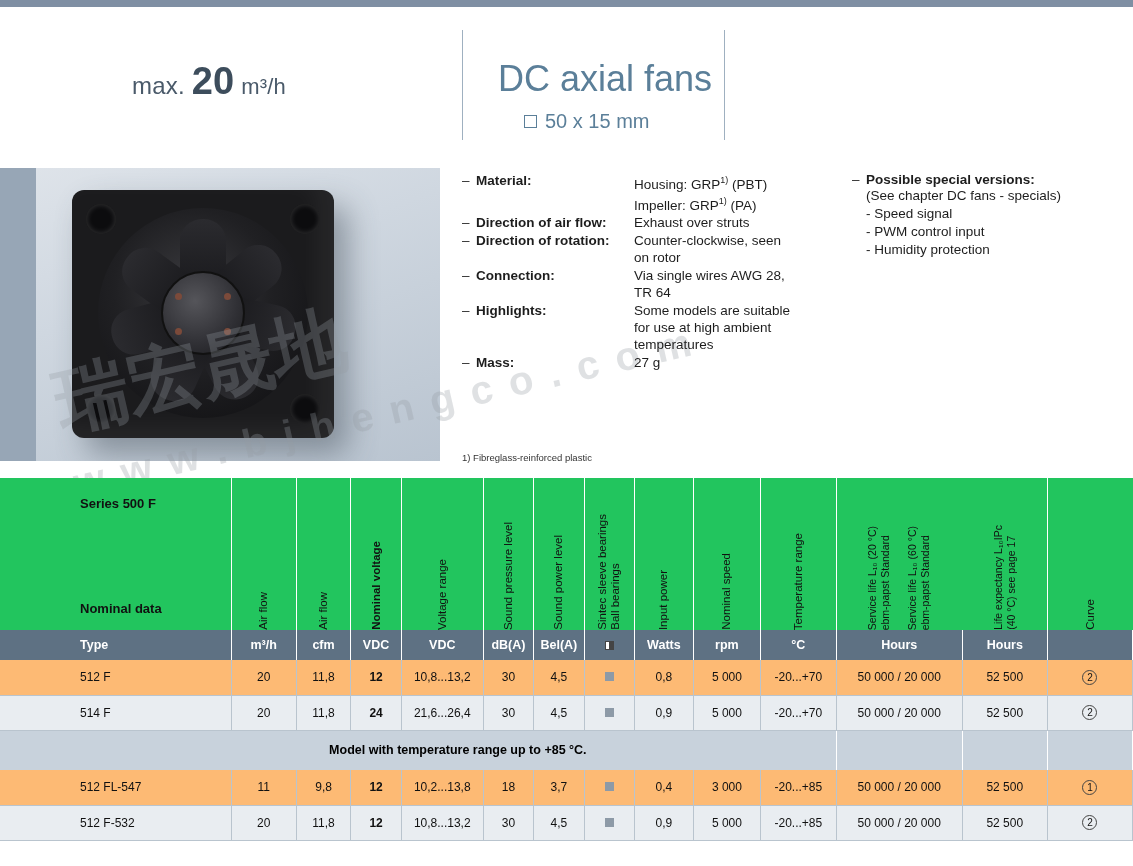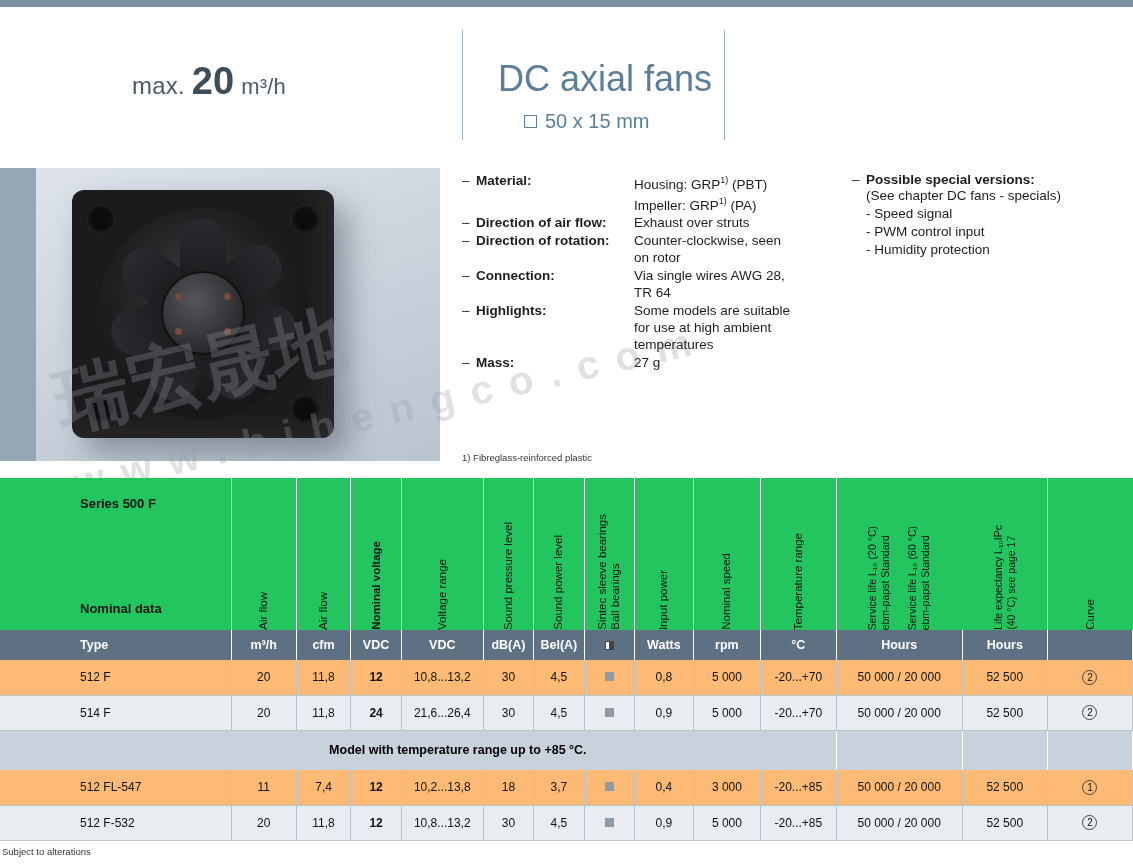--- a/index.html
+++ b/index.html
@@ -527,21 +527,21 @@
       <tr class="note-row">
         <td colspan="11">Model with temperature range up to +85 °C.</td>
         <td></td>
         <td></td>
         <td></td>
       </tr>
 
       <tr class="data-row white">
         <td class="left">512 FL-547</td>
         <td>11</td>
-        <td>7,4</td>
+        <td>9,8</td>
         <td class="b">12</td>
         <td>10,2...13,8</td>
         <td>18</td>
         <td>3,7</td>
         <td><span class="sq-mark"></span></td>
         <td>0,4</td>
         <td>3 000</td>
         <td>-20...+85</td>
         <td>50 000 / 20 000</td>
         <td>52 500</td>
@@ -561,15 +561,14 @@
         <td>5 000</td>
         <td>-20...+85</td>
         <td>50 000 / 20 000</td>
         <td>52 500</td>
         <td><span class="circled">2</span></td>
       </tr>
     </tbody>
       </table>
   </div>
 
-  <div class="bottom-note">Subject to alterations</div>
 
 </div>
 
 </body></html>

